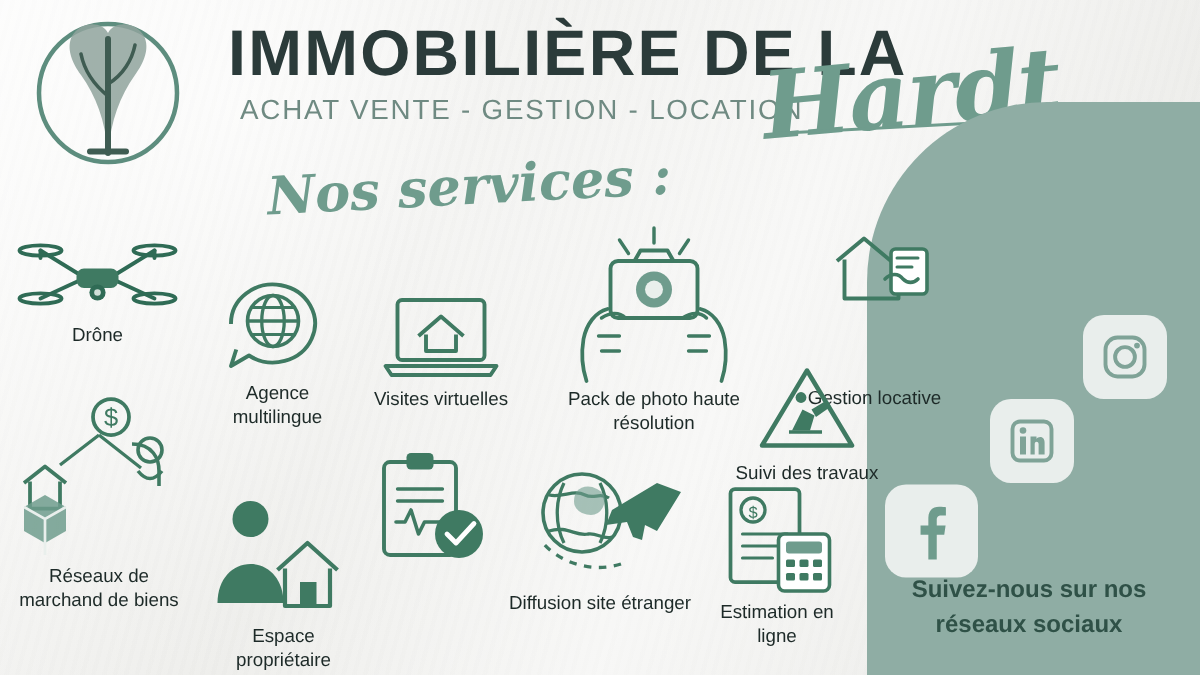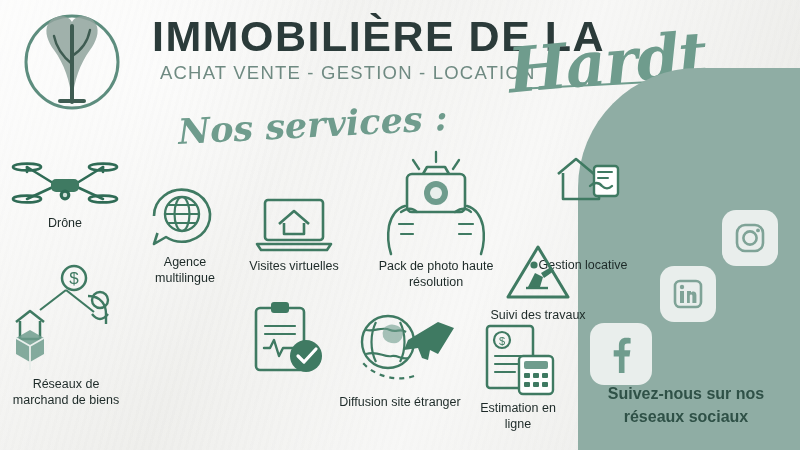--- a/index.html
+++ b/index.html
@@ -240,20 +240,33 @@
         <g transform="translate(4,56)">
           <path d="M20 12 l14 8 v16 l-14 8 l-14-8 V20 z" fill="#6f9c8d" opacity="0.85"></path>
           <path d="M6 20 l14 8 l14-8 M20 28 v24" stroke="#e9efec" stroke-width="1.8" fill="none"></path>
         </g>
       </svg>
     </div>
     <div class="lbl" style="white-space:pre-line;">Réseaux de
 marchand de biens</div>
   </div>
 
+  <div class="svc" style="left:134px;top:330px;width:110px;">
+    <div class="icon-wrap">
+      <svg width="96" height="84" viewBox="0 0 96 84">
+        <circle cx="26" cy="16" r="12" fill="#3f7a62"></circle>
+        <path d="M4 72 c0-16 10-26 22-26 c12 0 22 10 22 26 z" fill="#3f7a62"></path>
+        <path d="M44 50 l20-18 l20 18" fill="none" stroke="#3f7a62" stroke-width="2.8" stroke-linejoin="round"></path>
+        <path d="M49 49 v25 h30 V49" fill="none" stroke="#3f7a62" stroke-width="2.8" stroke-linejoin="round"></path>
+        <rect x="59" y="58" width="11" height="16" fill="#3f7a62"></rect>
+      </svg>
+    </div>
+    <div class="lbl" style="white-space:pre-line;">Espace
+propriétaire</div>
+  </div>
 
   <div class="svc" style="left:232px;top:298px;width:110px;">
     <div class="icon-wrap">
       <svg width="86" height="82" viewBox="0 0 86 82">
         <rect x="12" y="10" width="48" height="62" rx="4" fill="none" stroke="#3f7a62" stroke-width="2.6"></rect>
         <rect x="27" y="4" width="18" height="11" rx="3" fill="#3f7a62"></rect>
         <path d="M21 28 h30 M21 36 h30" stroke="#3f7a62" stroke-width="2.2" stroke-linecap="round"></path>
         <path d="M20 50 l6 0 l4-8 l5 16 l4-8 h12" fill="none" stroke="#3f7a62" stroke-width="2.4" stroke-linejoin="round" stroke-linecap="round"></path>
         <circle cx="62" cy="58" r="16" fill="#3f7a62"></circle>
         <path d="M54 58 l6 6 l12 -13" fill="none" stroke="#ffffff" stroke-width="3.2" stroke-linecap="round" stroke-linejoin="round"></path>

